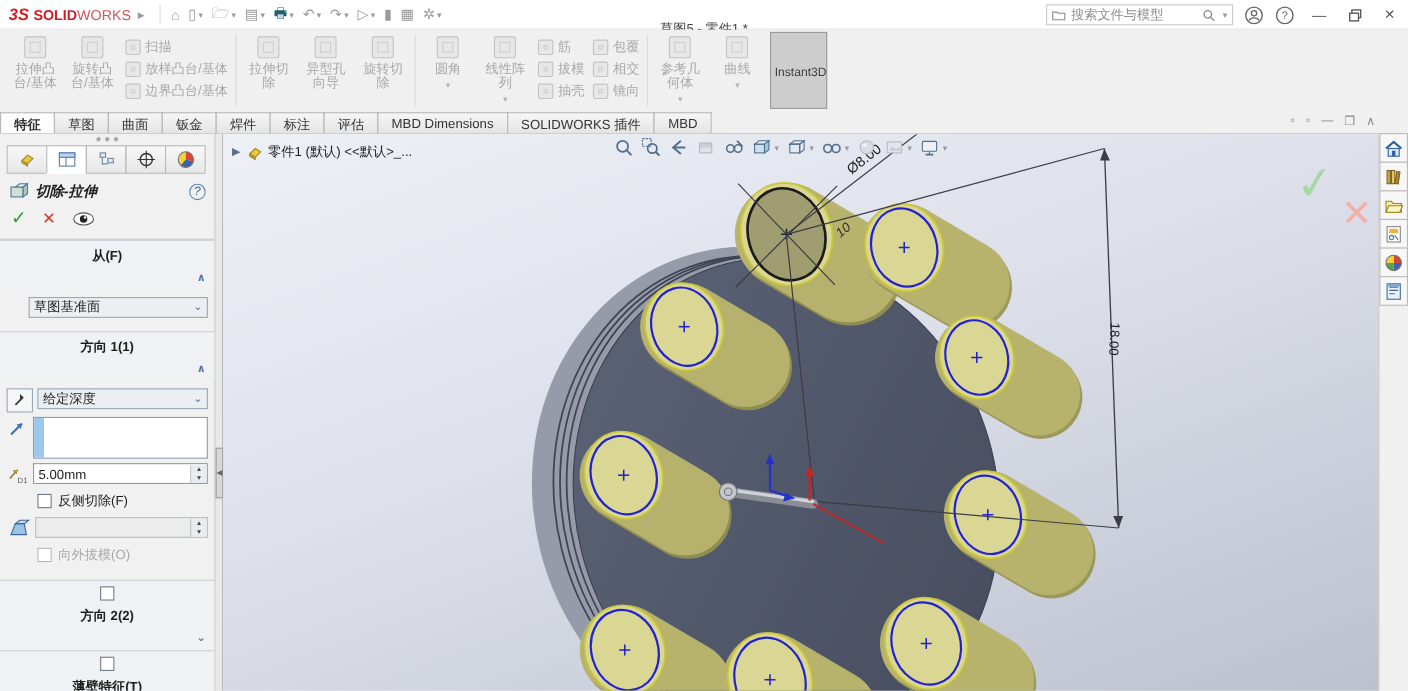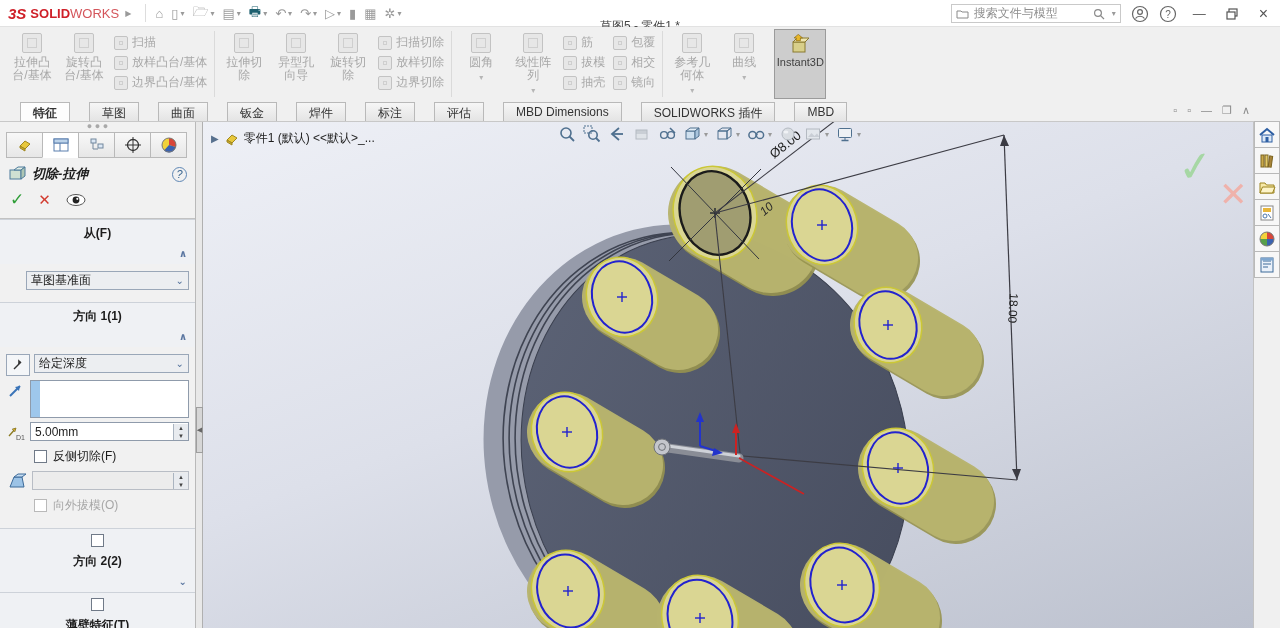--- a/index.html
+++ b/index.html
@@ -32,27 +32,27 @@
     width:52px; padding-top:4px; color:#a8a8a8; text-align:center; line-height:13px; font-size:12px; }
   .rb-big .ghost { margin-bottom:3px; }
   .ghost { width:20px; height:20px; border:1px solid #c3c3c3; background:#e7e7e7; border-radius:2px; position:relative; }
   .ghost:after { content:""; position:absolute; left:4px; top:4px; right:4px; bottom:4px; border:1px solid #cfcfcf; }
   .ghost.sm { width:14px; height:14px; }
   .rb-stack { display:flex; flex-direction:column; justify-content:flex-start; gap:3px; padding:5px 4px 0 4px; color:#a8a8a8; }
   .rb-stack .row { display:flex; align-items:center; gap:4px; white-space:nowrap; font-size:12px; }
   .rb-sep { width:1px; background:#dadada; margin:2px 3px; }
   .rb-arrow { font-size:8px; color:#b5b5b5; margin-top:2px; }
   #instant3d { width:52px; margin-left:4px; background:#cdcdcd; border:1px solid #9b9b9b;
-    display:flex; flex-direction:column; align-items:center; padding-top:4px; color:#3f3f3f; font-size:11px; }
+    display:flex; align-items:center; padding-top:4px; color:#3f3f3f; font-size:11px; }
 
   
   #tabrow { position:absolute; left:0; top:103px; width:1280px; height:19px; background:#f0f0f0;
     display:flex; align-items:flex-end; border-bottom:1px solid #c8c8c8; }
   .cm-tab { height:19px; padding:2px 12px 0 12px; border:1px solid #b9b9b9; border-bottom:none;
-    background:linear-gradient(#f6f6f6,#e4e4e4); margin-right:-1px; font-size:12px; color:#333; white-space:nowrap;margin-left:20px; }
+    background:linear-gradient(#f6f6f6,#e4e4e4); margin-right:-1px; font-size:12px; color:#333; white-space:nowrap; }
   .cm-tab.active { background:#fdfdfd; font-weight:bold; }
   #docwin-controls { position:absolute; right:30px; top:104px; display:flex; gap:10px; color:#8a8a8a; font-size:11px; }
 
   
   #pm { position:absolute; left:0; top:122px; width:196px; height:506px; background:#f1f1f1;
     border-right:1px solid #b9b9b9; overflow:hidden; }
   #pm-grip { height:10px; text-align:center; color:#a9a9a9; font-size:9px; line-height:8px; }
   #pm-tabs { display:flex; gap:0; padding:0 0 0 6px; height:27px; }
   .pm-tab { width:37px; height:26px; border:1px solid #b9b9b9; background:linear-gradient(#f8f8f8,#e7e7e7);
     display:flex; align-items:center; justify-content:center; margin-right:-1px; }
@@ -224,34 +224,20 @@
     <div class="rb-big">
       <div class="ghost"></div>
       <div>异型孔</div>
       <div>向导</div>
     </div>
     <div class="rb-big">
       <div class="ghost"></div>
       <div>旋转切</div>
       <div>除</div>
     </div>
-    <div class="rb-stack">
-      <div class="row">
-        <div class="ghost sm"></div>
-        <span>扫描切除</span>
-      </div>
-      <div class="row">
-        <div class="ghost sm"></div>
-        <span>放样切除</span>
-      </div>
-      <div class="row">
-        <div class="ghost sm"></div>
-        <span>边界切除</span>
-      </div>
-    </div>
     <div class="rb-sep"></div>
     <div class="rb-big">
       <div class="ghost"></div>
       <div>圆角</div>
       <div class="rb-arrow">▾</div>
     </div>
     <div class="rb-big">
       <div class="ghost"></div>
       <div>线性阵</div>
       <div>列</div>

